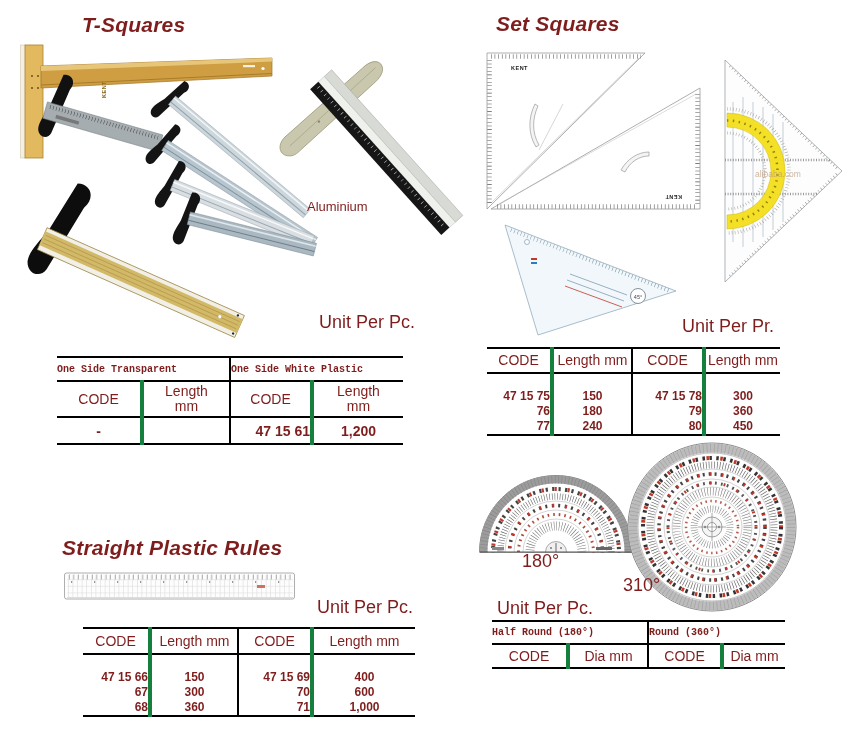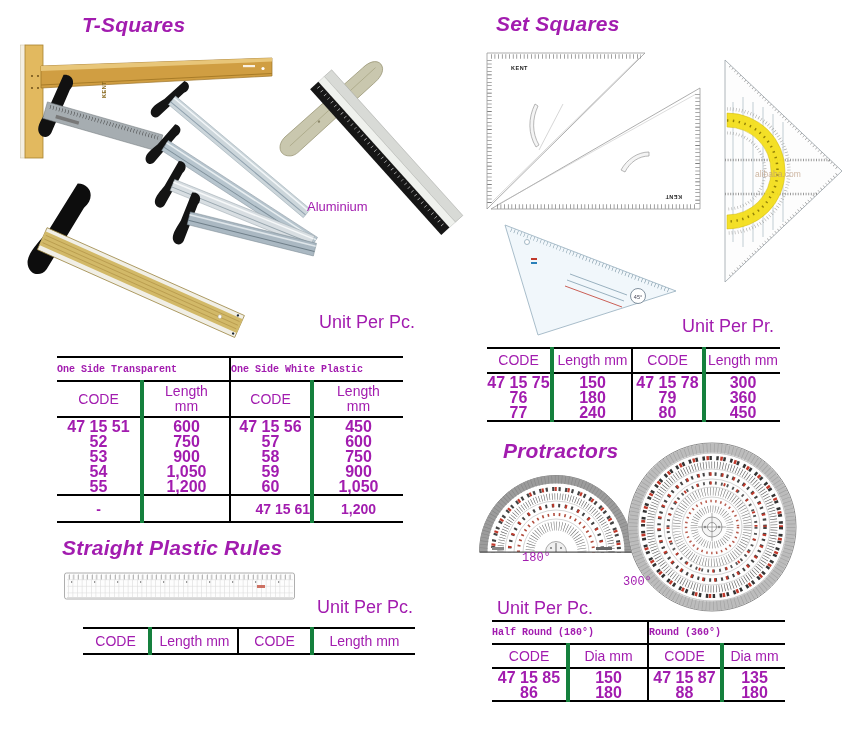--- a/index.html
+++ b/index.html
@@ -1,30 +1,30 @@
 <!DOCTYPE html>
 <html><head>
 <meta charset="utf-8">
 <style>
   html,body{margin:0;padding:0;background:#fff;}
   #page{position:relative;width:851px;height:732px;background:#ffffff;overflow:hidden;
-        font-family:"Liberation Sans",sans-serif;color:#a21caf;}
+        font-family:"Liberation Sans",sans-serif;color:#7f1d1d;}
   .abs{position:absolute;}
   .sec-title{font-weight:bold;font-style:italic;font-size:21px;letter-spacing:0.2px;white-space:nowrap;}
   .lbl{font-size:18px;white-space:nowrap;}
-  .deg-lbl{font-size:12px;white-space:nowrap;font-family:Liberation Mono, monospace;}
+  .deg-lbl{font-size:18px;white-space:nowrap;}
   .alu-lbl{font-size:13px;white-space:nowrap;}
 
   table.ctable{position:absolute;border-collapse:collapse;table-layout:fixed;
                border-top:2px solid #000;border-bottom:2px solid #000;}
   .ctable th,.ctable td{padding:0;overflow:hidden;}
   .grp th{font-weight:bold;font-size:10px;text-align:left;vertical-align:middle;border-bottom:2px solid #000;font-family:Liberation Mono, monospace;}
   .hdr th{font-weight:normal;font-size:14px;text-align:center;vertical-align:middle;line-height:15px;
           border-bottom:2px solid #000;white-space:pre-line;}
-  .data td{font-weight:bold;font-size:16px;vertical-align:top;padding-top:1px;line-height:15px;white-space:pre-line;text-align:center;}
+  .data td{font-weight:bold;font-size:12px;vertical-align:top;padding-top:15px;line-height:15px;white-space:pre-line;}
   .foot td{font-weight:bold;font-size:14px;vertical-align:middle;border-top:2px solid #000;}
   .code{text-align:right;padding-right:8px;}
   .cen{text-align:center;margin-left:8px;}
   .v1{border-left:4px solid #15803d;}
   .v2{border-left:2px solid #000;}
 
   #t1 .grp th{height:22px}#t1 .hdr th{height:34px}#t1 .data td{height:73px}#t1 .foot td{height:25px}
   #t2 .hdr th{height:23px}#t2 .data td{height:43px}
   #t3 .grp th{height:21px}#t3 .hdr th{height:22px}#t3 .data td{height:30px}
   #t4 .hdr th{height:24px}#t4 .data td{height:44px}
@@ -132,42 +132,20 @@
       <th colspan="2">One Side Transparent</th>
       <th colspan="2" class="v2">One Side White Plastic</th>
     </tr>
     <tr class="hdr">
       <th>CODE</th>
       <th class="v1">Length
 mm</th>
       <th class="v2">CODE</th>
       <th class="v1">Length
 mm</th>
-    </tr>
-    <tr class="data">
-      <td class="code">47 15 51
-52
-53
-54
-55</td>
-      <td class="cen v1">600
-750
-900
-1,050
-1,200</td>
-      <td class="code v2">47 15 56
-57
-58
-59
-60</td>
-      <td class="cen v1">450
-600
-750
-900
-1,050</td>
     </tr>
     <tr class="foot">
       <td class="cen">-</td>
       <td class="cen v1"></td>
       <td class="code v2">47 15 61</td>
       <td class="cen v1">1,200</td>
     </tr>
   </tbody>
     </table>
 
@@ -262,21 +240,20 @@
       <td class="code v2">47 15 78
 79
 80</td>
       <td class="cen v1">300
 360
 450</td>
     </tr>
   </tbody>
     </table>
 
-  <div class="abs sec-title" style="left:503px;top:439px;">Protractors</div>
 
   <svg class="abs" style="left:478px;top:470px;" width="156" height="84" viewBox="0 0 156 84">
     <defs>
         <clipPath id="hp-clip">
           <rect x="0" y="0" width="156" height="82.6"></rect>
         </clipPath>
       </defs>
     <g clip-path="url(#hp-clip)">
       <circle cx="78" cy="82" r="76.5" fill="#ffffff" stroke="#777" stroke-width="0.9"></circle>
       <circle cx="78" cy="82" r="72.5" fill="none" stroke="#9c9c9c" stroke-width="8"></circle>
@@ -321,51 +298,41 @@
     <circle cx="86" cy="86" r="30" fill="none" stroke="#aaa" stroke-width="0.5"></circle>
     <circle cx="86" cy="86" r="26" fill="none" stroke="#b85c4e" stroke-width="2.5" stroke-dasharray="1.5 3.5"></circle>
     <circle cx="86" cy="86" r="18" fill="none" stroke="#777" stroke-width="7" stroke-dasharray="0.5 2"></circle>
     <circle cx="86" cy="86" r="10" fill="#f5f5f5" stroke="#888" stroke-width="0.8"></circle>
     <circle cx="86" cy="86" r="4.5" fill="#ffffff" stroke="#777" stroke-width="0.7"></circle>
     <line x1="72" y1="86" x2="100" y2="86" stroke="#888" stroke-width="0.7"></line>
     <line x1="86" y1="72" x2="86" y2="100" stroke="#888" stroke-width="0.7"></line>
     <circle cx="79" cy="86" r="1.2" fill="#888"></circle>
       <circle cx="93" cy="86" r="1.2" fill="#888"></circle>
   </svg>
-  <div class="abs deg-lbl" style="left:623px;top:575px;">300°</div>
+  <div class="abs deg-lbl" style="left:623px;top:575px;">310°</div>
 
   <div class="abs lbl" style="left:497px;top:598px;">Unit Per Pc.</div>
 
   <table id="t3" class="ctable" style="left:492px;top:620px;width:293px;">
     <colgroup>
         <col style="width:76px">
         <col style="width:80px">
         <col style="width:74px">
         <col style="width:63px">
       </colgroup>
     <tbody>
         <tr class="grp">
       <th colspan="2">Half Round (180°)</th>
       <th colspan="2" class="v2">Round (360°)</th>
     </tr>
     <tr class="hdr">
       <th>CODE</th>
       <th class="v1">Dia mm</th>
       <th class="v2">CODE</th>
       <th class="v1">Dia mm</th>
-    </tr>
-    <tr class="data">
-      <td class="code">47 15 85
-86</td>
-      <td class="cen v1">150
-180</td>
-      <td class="code v2">47 15 87
-88</td>
-      <td class="cen v1">135
-180</td>
     </tr>
   </tbody>
     </table>
 
   <div class="abs sec-title" style="left:62px;top:536px;">Straight Plastic Rules</div>
 
   <svg class="abs" style="left:64px;top:572px;" width="232" height="29" viewBox="0 0 232 29">
     <rect x="0.5" y="1" width="230" height="26" rx="2" fill="#fdfdfd" stroke="#9a9a9a" stroke-width="0.8"></rect>
     <line x1="4" y1="14" x2="228" y2="14" stroke="#dcdcdc" stroke-width="22" stroke-dasharray="0.6 4"></line>
     <line x1="3" y1="7.7" x2="229" y2="7.7" stroke="#dedede" stroke-width="0.6"></line>
@@ -386,16 +353,30 @@
         <col style="width:74px">
         <col style="width:103px">
       </colgroup>
     <tbody>
         <tr class="hdr">
       <th>CODE</th>
       <th class="v1">Length mm</th>
       <th class="v2">CODE</th>
       <th class="v1">Length mm</th>
     </tr>
+    <tr class="data">
+      <td class="code">47 15 66
+67
+68</td>
+      <td class="cen v1">150
+300
+360</td>
+      <td class="code v2">47 15 69
+70
+71</td>
+      <td class="cen v1">400
+600
+1,000</td>
+    </tr>
   </tbody>
     </table>
 
 </div>
 
 </body></html>

